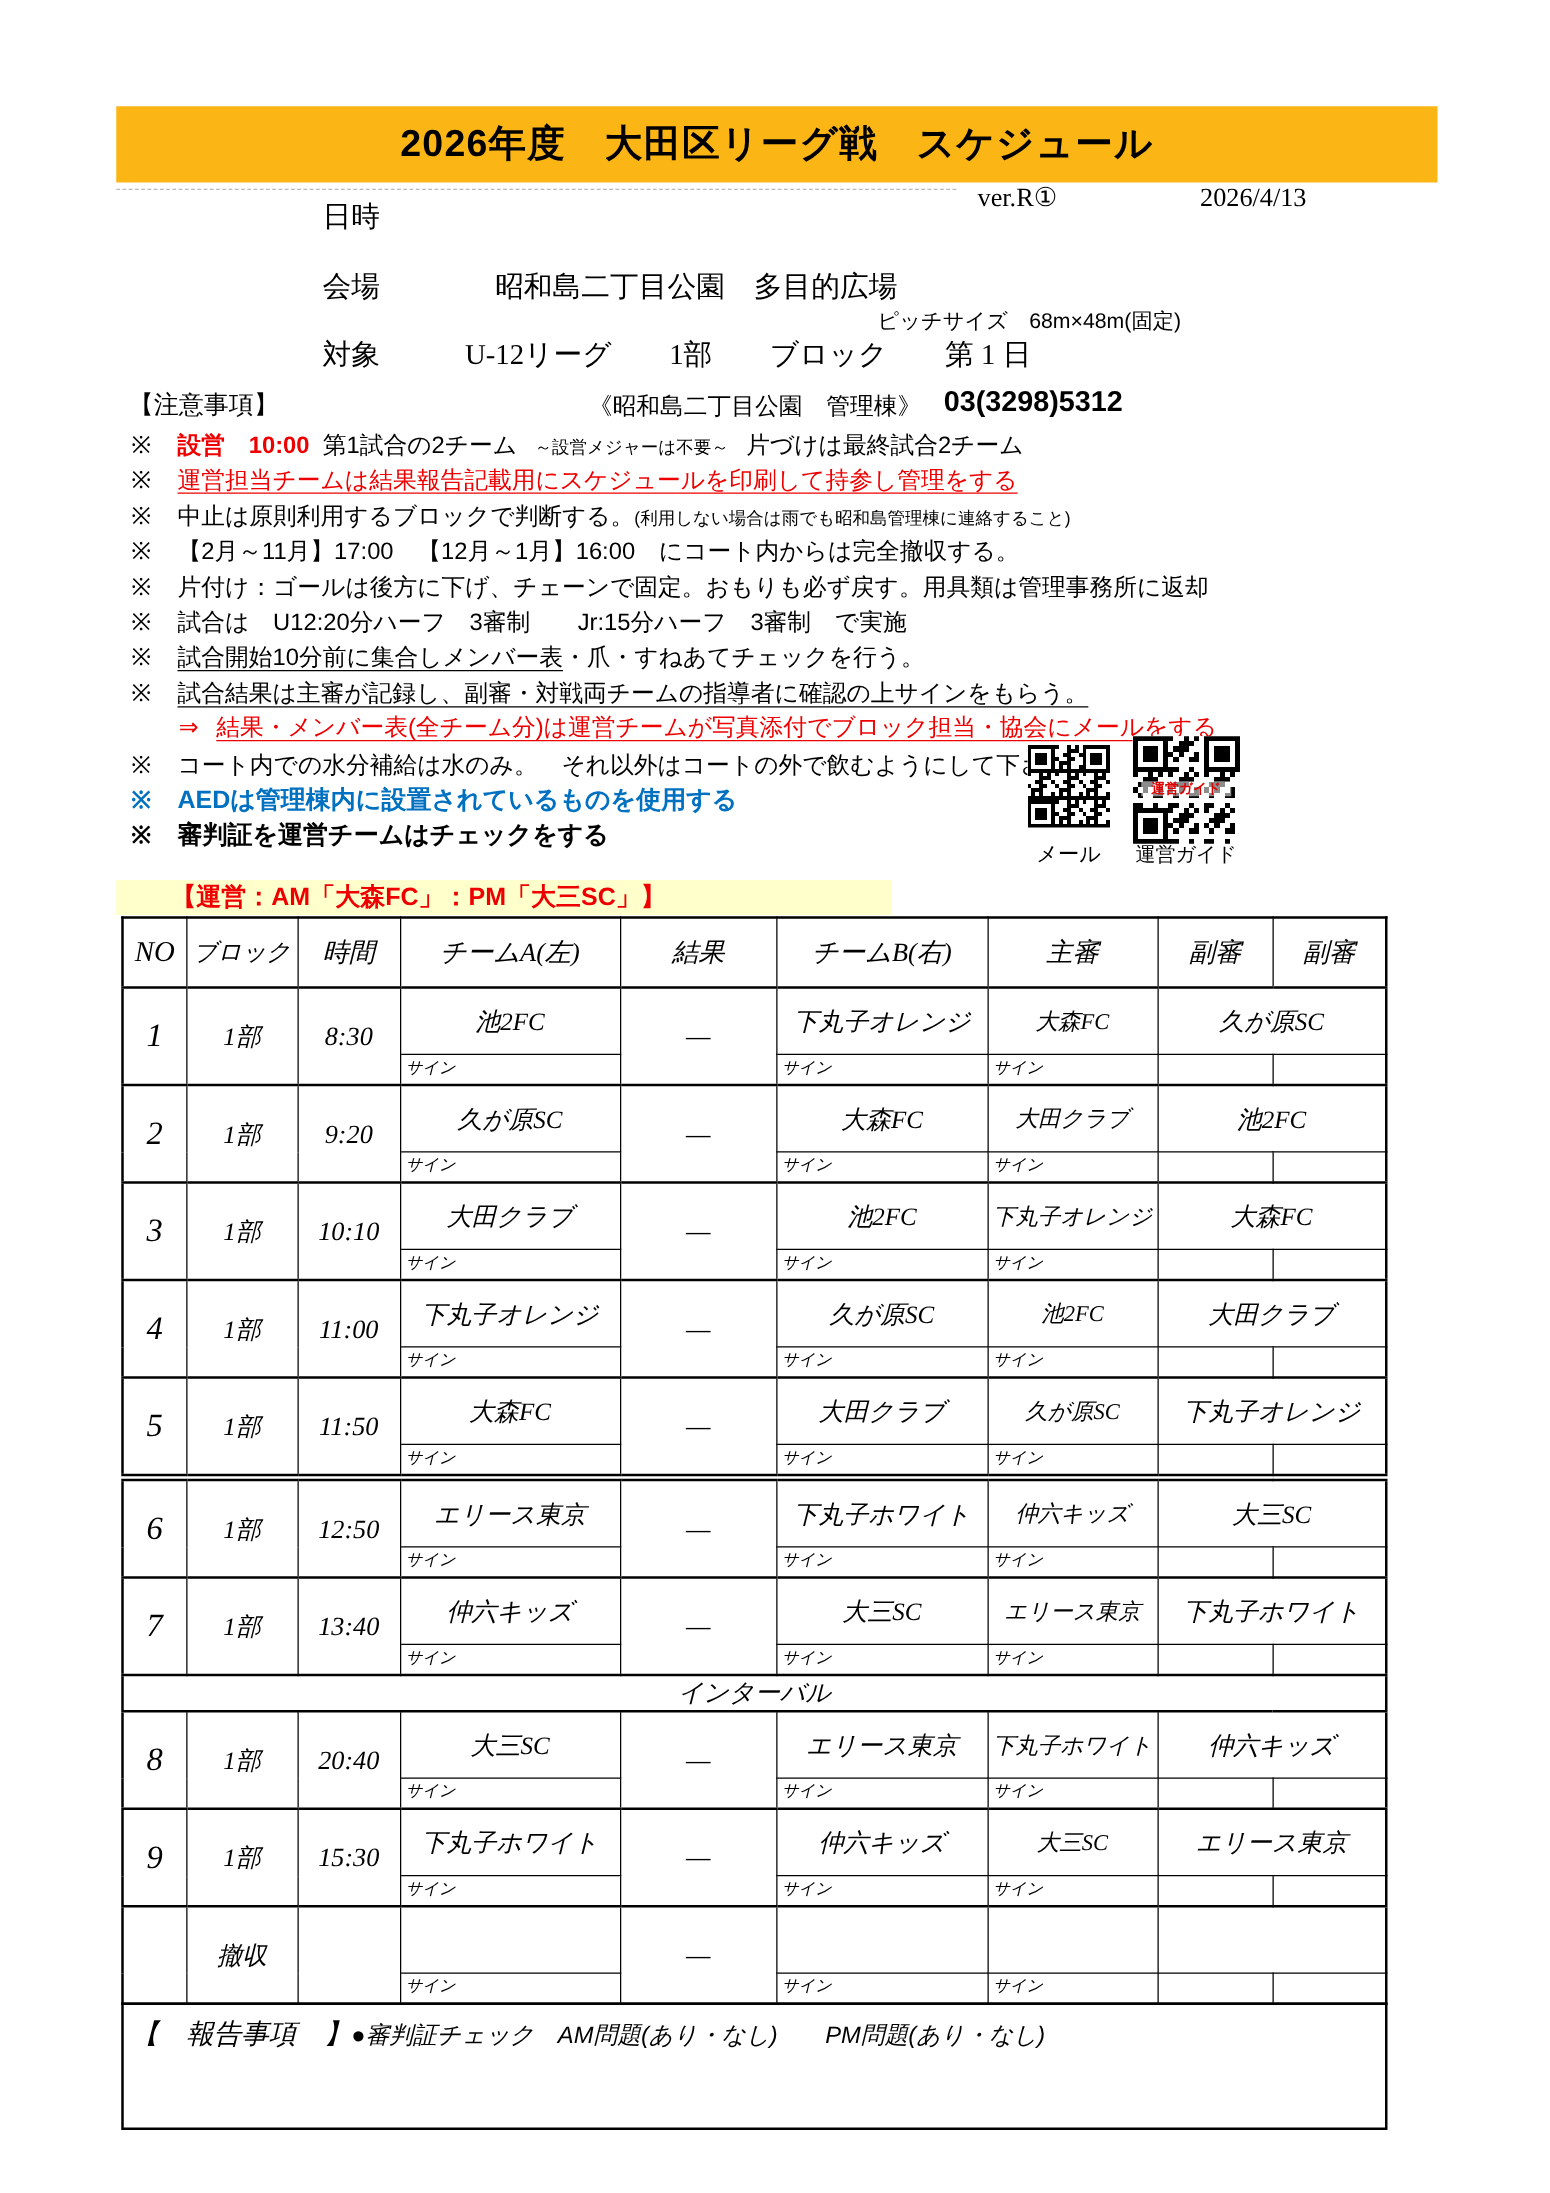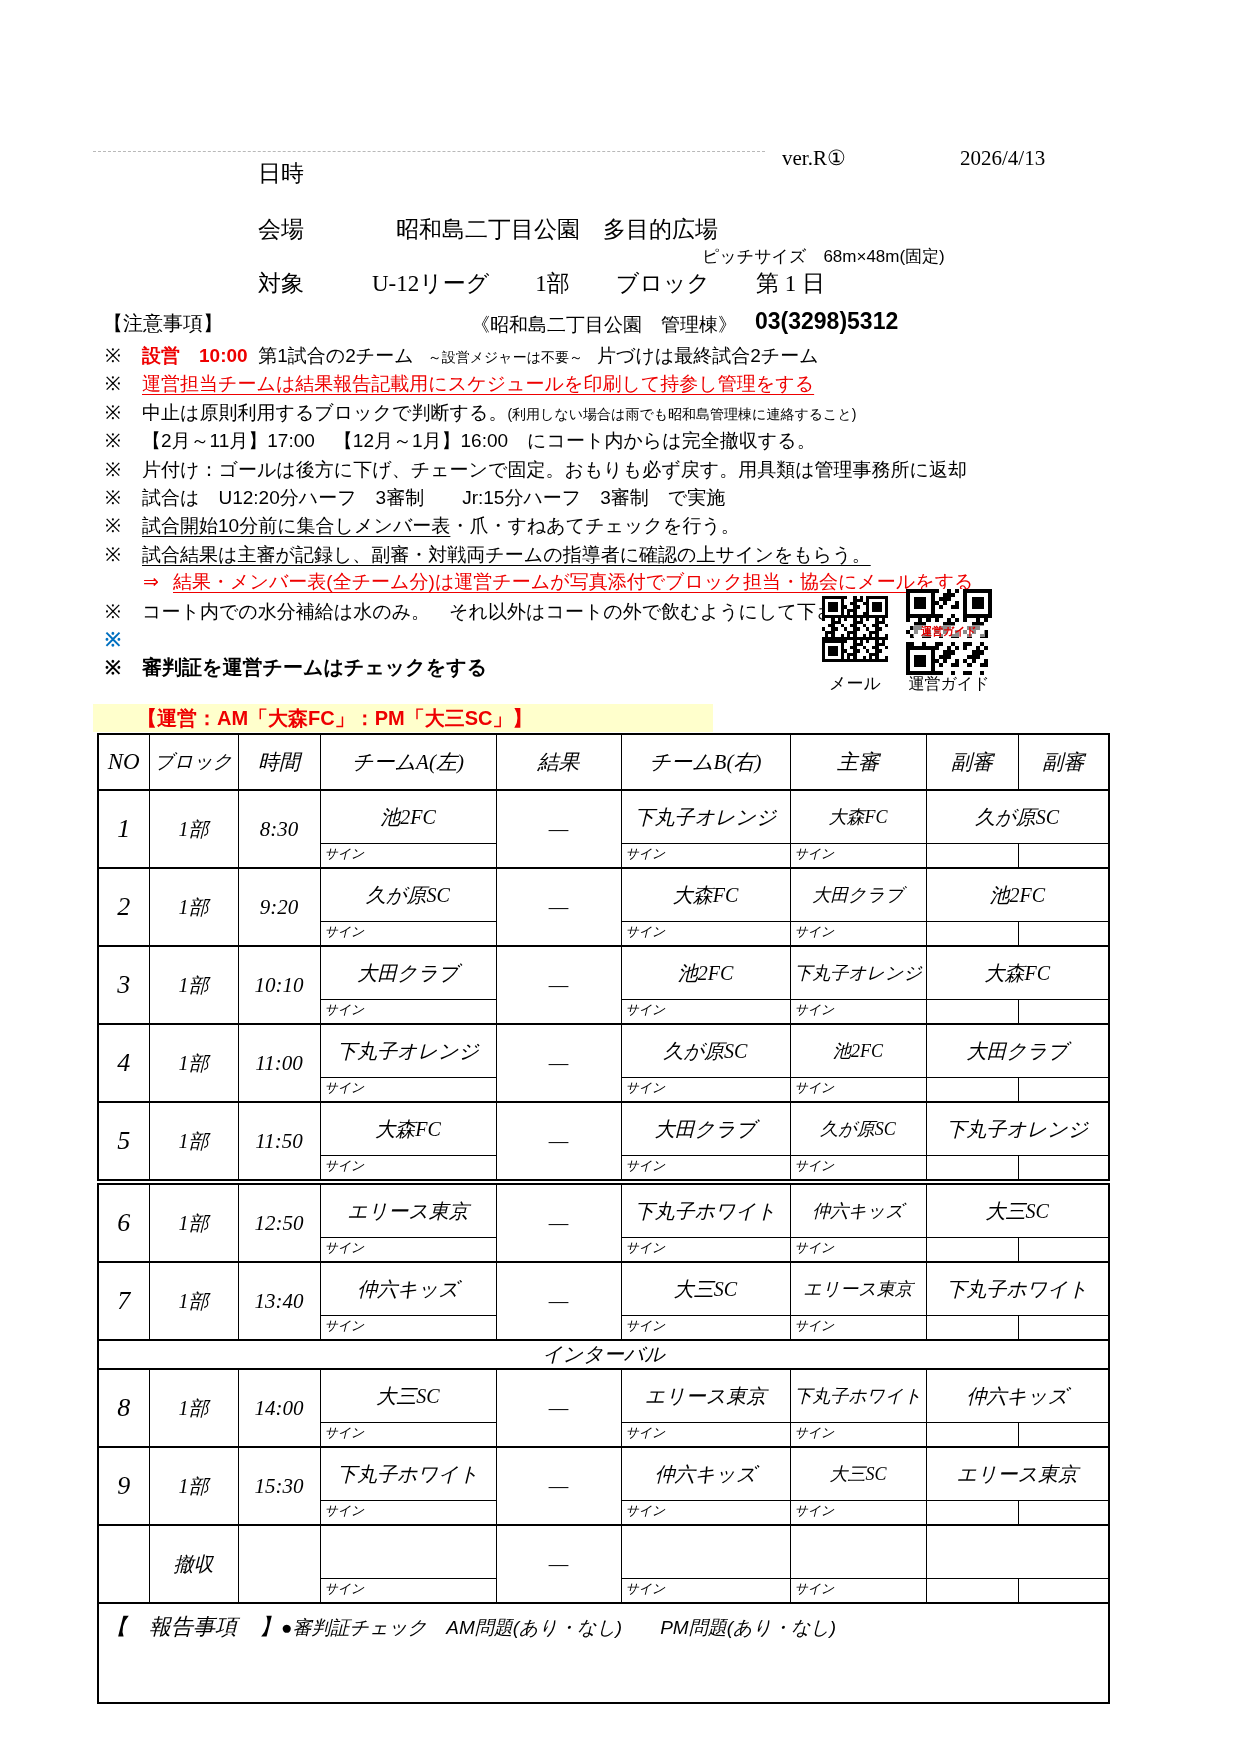--- a/index.html
+++ b/index.html
@@ -72,20 +72,23 @@
   .report{margin-top:-2px;border:2px solid #000;height:102px;box-sizing:border-box;
           padding:8px 6px;font-family:"Liberation Serif",serif;white-space:nowrap;}
   .report .r-label{font-size:22px;}
   .report .r-items{font-size:19px;font-family:"Liberation Sans",sans-serif;}
 </style>
 </head>
 <body>
 
 <div class="page">
 
+  <div class="abs banner">
+    <div class="banner-title">2026年度　大田区リーグ戦　スケジュール</div>
+  </div>
   <div class="abs dash-sep"></div>
   <div class="abs ver">ver.R①</div>
   <div class="abs rdate">2026/4/13</div>
 
   <div class="abs info-lbl" style="left:258px;top:158px;">日時</div>
   <div class="abs info-lbl" style="left:258px;top:214px;">会場</div>
   <div class="abs info-val" style="left:396px;top:214px;">昭和島二丁目公園　多目的広場</div>
   <div class="abs pitch" style="left:702px;top:245px;">ピッチサイズ　68m×48m(固定)</div>
   <div class="abs info-lbl" style="left:258px;top:268px;">対象</div>
   <div class="abs info-val" style="left:372px;top:268px;">U-12リーグ　　1部　　ブロック　　第 1 日</div>
@@ -149,20 +152,21 @@
       <span class="red ul">結果・メンバー表(全チーム分)は運営チームが写真添付でブロック担当・協会にメールをする</span>
     </div>
 
     <div class="note-line">
       <span class="note-marker">※</span>
       <span>コート内での水分補給は水のみ。　それ以外はコートの外で飲むようにして下さ</span>
     </div>
 
     <div class="note-line">
       <span class="note-marker blue bold">※</span>
+      <span class="blue bold" style="font-size:20px;">AEDは管理棟内に設置されているものを使用する</span>
     </div>
 
     <div class="note-line">
       <span class="note-marker bold">※</span>
       <span class="bold" style="font-size:20px;">審判証を運営チームはチェックをする</span>
     </div>
   </div>
 
   <div class="abs qr qr-mail" id="qr-mail"><svg viewBox="0 0 21 21" width="100%" height="100%" shape-rendering="crispEdges" fill="#000">
         <rect fill="#fff" x="0" y="0" width="21" height="21"></rect>
@@ -600,21 +604,21 @@
       <td>サイン</td>
       <td></td>
       <td></td>
     </tr>
           <tr class="interval">
         <td colspan="9">インターバル</td>
           </tr>
           <tr class="row-main">
       <td class="c-no" rowspan="2">8</td>
       <td class="c-block" rowspan="2">1部</td>
-      <td class="c-time" rowspan="2">14:00</td>
+      <td class="c-time" rowspan="2">20:40</td>
       <td class="c-team">大三SC</td>
       <td class="c-result" rowspan="2">—</td>
       <td class="c-team">エリース東京</td>
       <td class="c-ref">下丸子ホワイト</td>
       <td class="c-asst" colspan="2">仲六キッズ</td>
     </tr>
     <tr class="row-sign">
       <td>サイン</td>
       <td>サイン</td>
       <td>サイン</td>

